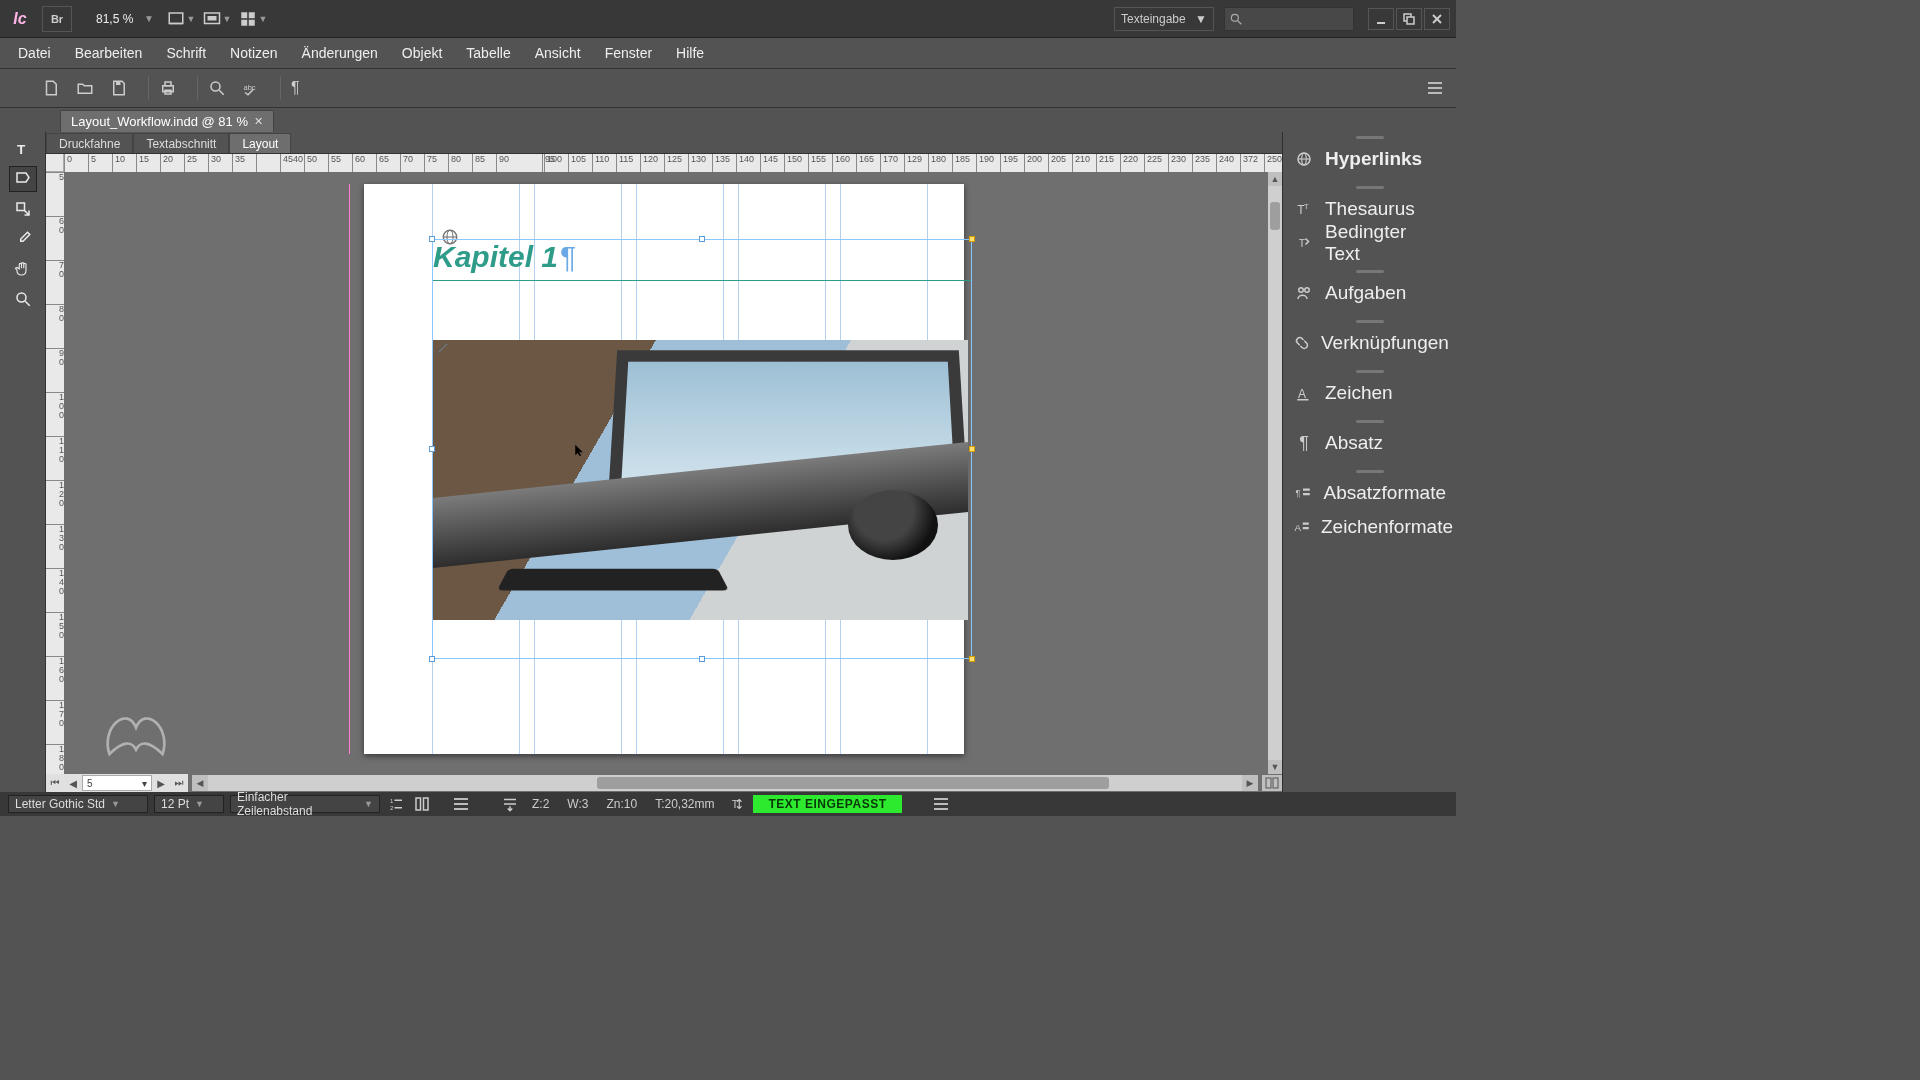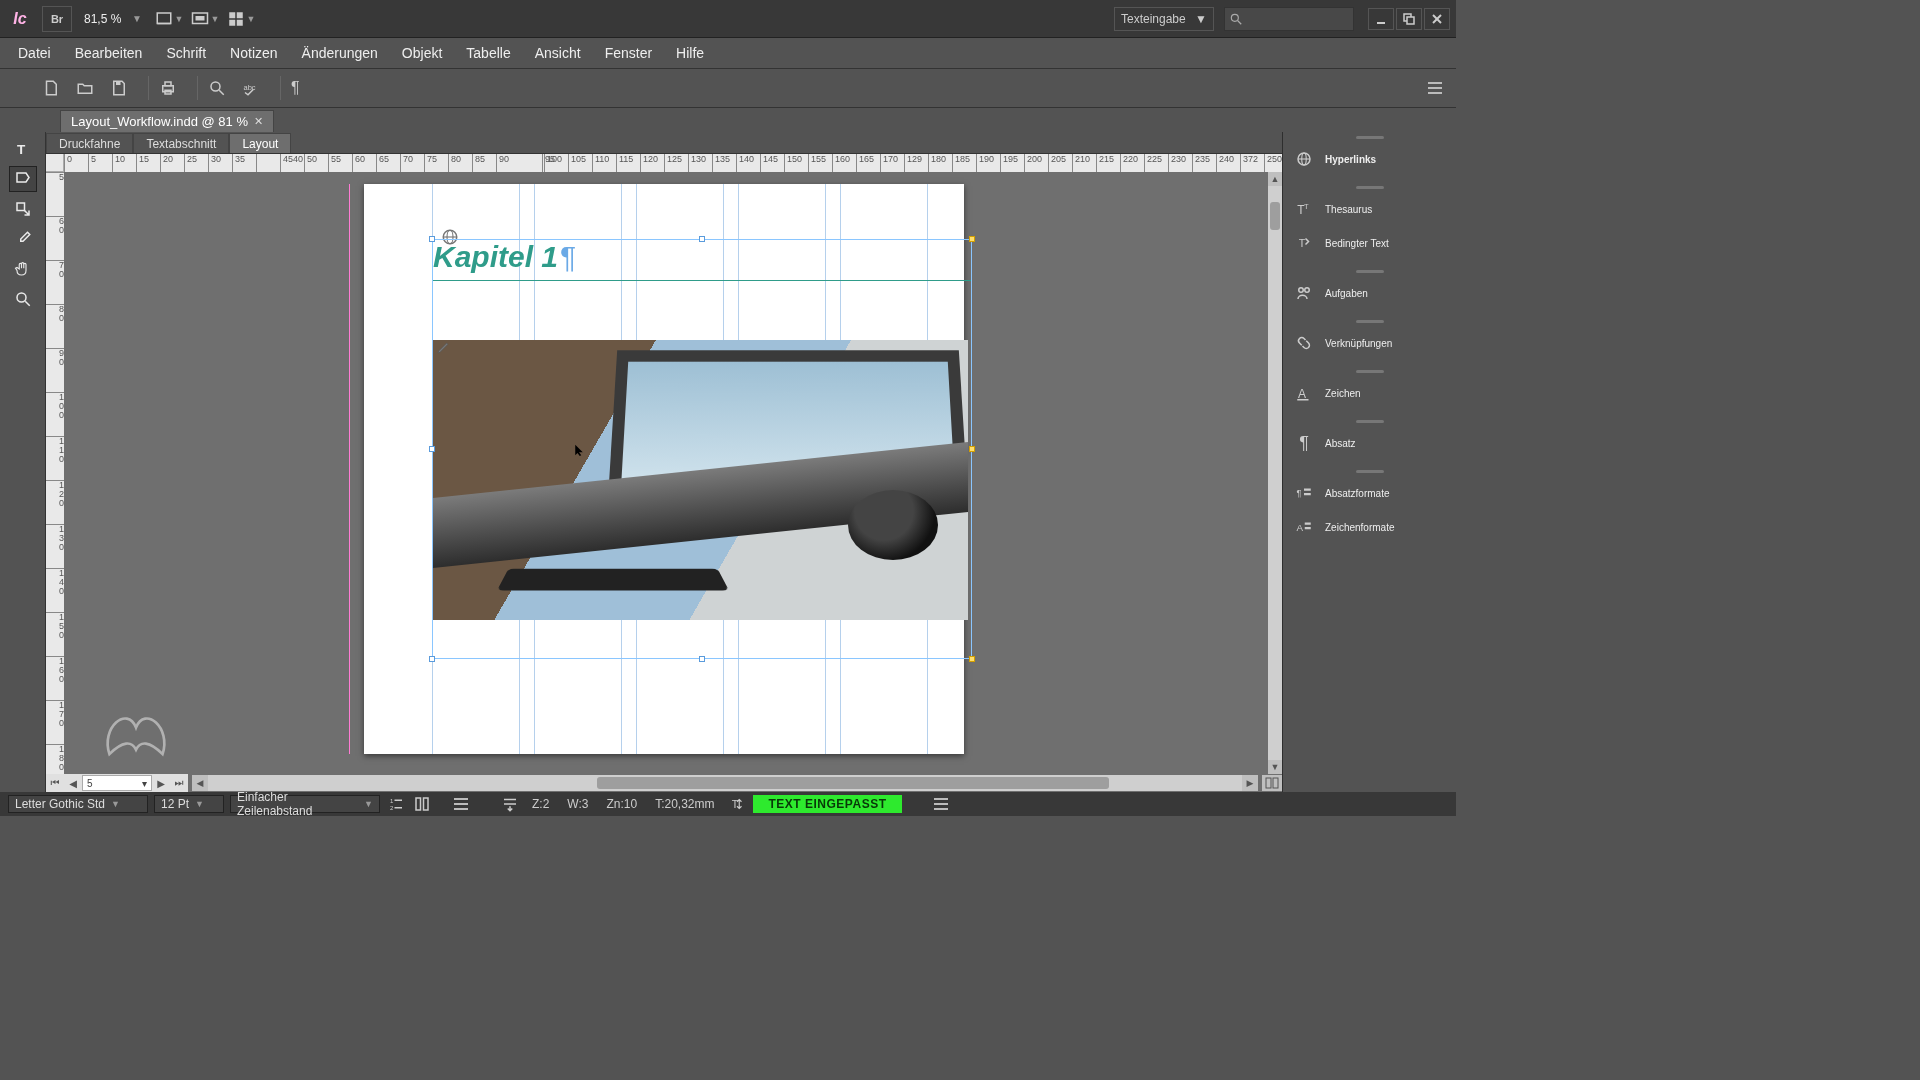--- a/index.html
+++ b/index.html
@@ -2,21 +2,21 @@
 <html><head>
 <meta charset="utf-8">
 <style>
   * { box-sizing: border-box; margin: 0; padding: 0; font-family: "Segoe UI", Tahoma, sans-serif; }
   body { background:#535353; width:1456px; height:816px; overflow:hidden; color:#ddd; font-size:12px; user-select:none;}
   
   
   .titlebar { height:38px; background:#383838; display:flex; align-items:center; padding:0 6px; border-bottom:1px solid #222;}
   .titlebar .app-logo { width:28px; height:28px; color:#ffb3e6; font-weight:bold; font-size:16px; display:flex; align-items:center; justify-content:center; font-style:italic;}
   .titlebar .br-btn { width:30px; height:26px; background:#383838; border:1px solid #555; margin-left:8px; display:flex;align-items:center;justify-content:center; font-size:11px; font-weight:bold; color:#ccc;}
-  .zoom-box { margin-left:6px; width:70px; height:24px; background:#383838; display:flex;align-items:center;justify-content:space-between;padding:0 6px; font-size:12px; color:#eee;}
+  .zoom-box { margin-left:18px; width:70px; height:24px; background:#383838; display:flex;align-items:center;justify-content:space-between;padding:0 6px; font-size:12px; color:#eee;}
   .zoom-box .chev { font-size:10px; color:#999;}
   .titlebar .icon-slot { width:30px; height:24px; margin-left:6px; display:flex;align-items:center;justify-content:center; }
   .titlebar .icon-slot .chev { margin-left:2px; font-size:9px;color:#999;}
   .titlebar-spacer { flex:1; }
   .mode-combo { width:100px; height:24px; background:#383838; border:1px solid #555; display:flex; align-items:center; justify-content:space-between; padding:0 6px; color:#ccc;}
   .search-box { width:130px; height:24px; margin-left:10px; background:#484848; border:1px solid #333; display:flex; align-items:center; padding:0 4px;}
   .search-box svg { width:14px; height:14px; fill:#aaa;}
   .win-btns { display:flex; margin-left:14px; gap:2px;}
   .win-btn { width:26px; height:22px; background:#383838; border:1px solid #555; display:flex;align-items:center;justify-content:center; color:#ccc;}
   
@@ -86,21 +86,21 @@
   
   .colguides { position:absolute; left:0; right:0; top:0; bottom:0; pointer-events:none;}
   .colguides div { position:absolute; top:0; bottom:0; border-left:1px solid rgba(120,170,220,.55);}
   
   
   .rightdock { width:174px; background:#535353; border-left:1px solid #2e2e2e; display:flex; flex-direction:column; padding-top:4px;}
   .dock-grip { height:6px; display:flex; justify-content:center;}
   .dock-grip span{ width:28px;height:3px;background:#777;border-radius:2px;}
   .panel-row { height:34px; display:flex; align-items:center; gap:10px; padding:0 10px;}
   .panel-icon { width:22px; height:22px; display:flex;align-items:center;justify-content:center;}
-  .panel-row span.lbl { color:#eee; font-size:10px;}
+  .panel-row span.lbl { color:#eee; font-size:19px;}
   .panel-row.active span.lbl { font-weight:bold;}
   
   
   .doc-bottom { height:18px; background:#6f6f6f; display:flex; align-items:center;}
   .pagenav { display:flex; align-items:center; height:18px; background:#e0e0e0; }
   .pagenav .nav-btn{width:18px;height:16px;display:flex;align-items:center;justify-content:center;color:#555;font-size:10px;background:#e0e0e0;}
   .pagenav .pg-box{width:70px;height:16px;background:#fff;border:1px solid #aaa;display:flex;align-items:center;padding:0 4px;font-size:10px;color:#444;justify-content:space-between;}
   .h-scroll{flex:1;height:16px;background:#cfcfcf;position:relative;margin:0 4px;}
   .h-scroll .thumb{position:absolute;left:38%;width:48%;top:2px;bottom:2px;background:#9e9e9e;border-radius:3px;}
   .h-scroll .arrow{position:absolute;top:0;bottom:0;width:16px;background:#bfbfbf;display:flex;align-items:center;justify-content:center;color:#555;font-size:9px;}

